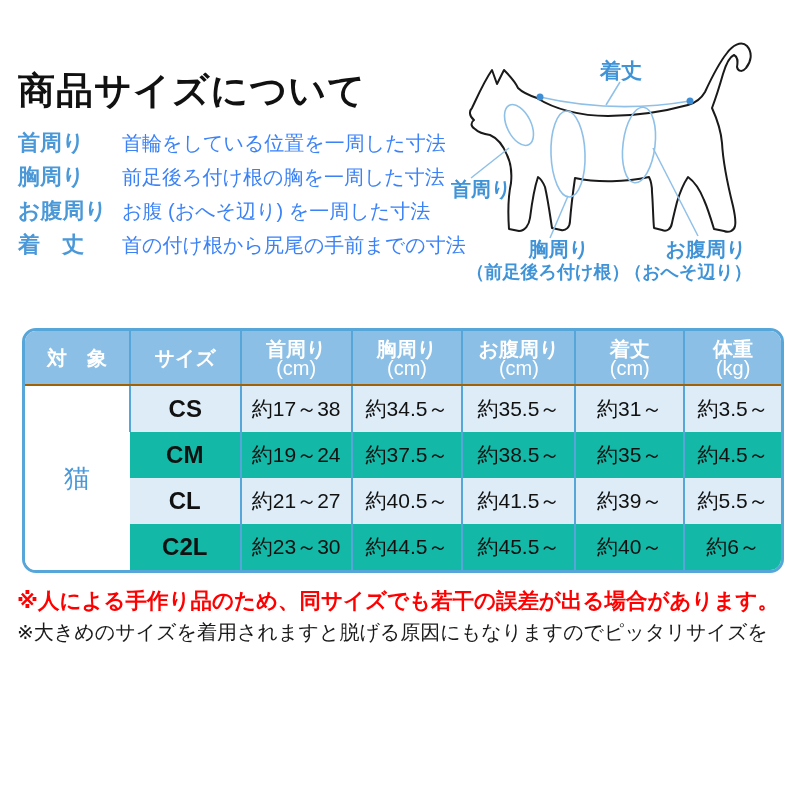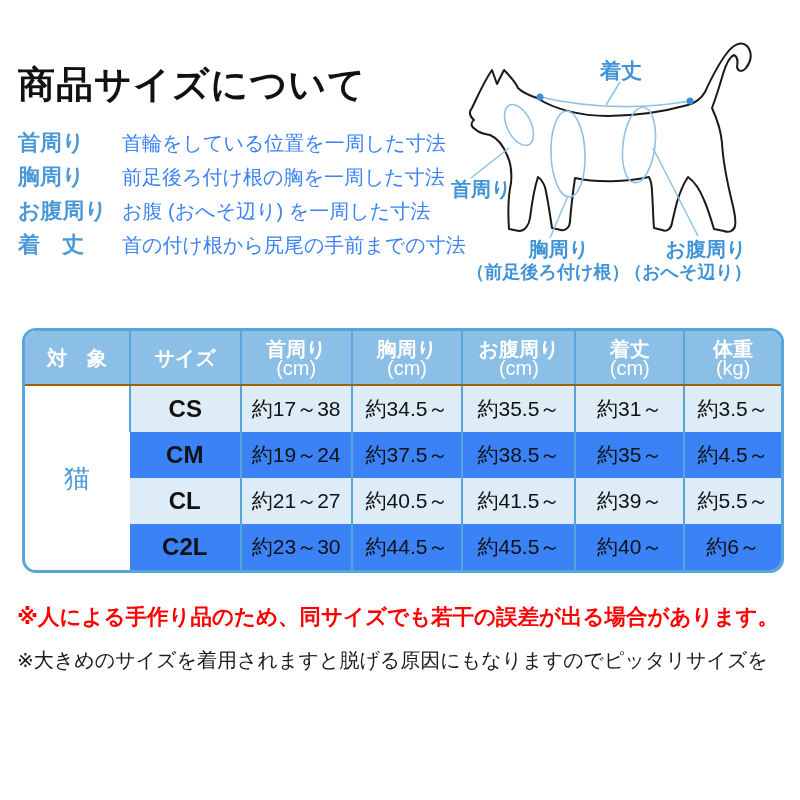--- a/index.html
+++ b/index.html
@@ -3,21 +3,21 @@
 <meta charset="utf-8">
 <style>
   html,body{margin:0;padding:0;}
   body{
     width:800px;height:800px;position:relative;background:#ffffff;
     font-family:"Liberation Sans","DejaVu Sans",sans-serif;
     -webkit-font-smoothing:antialiased;overflow:hidden;
   }
   
   .title{
-    position:absolute;left:18px;top:60px;
+    position:absolute;left:18px;top:66px;
     font-size:37px;font-weight:bold;color:#111;letter-spacing:1px;white-space:nowrap;
   }
   
   .defs{position:absolute;left:18px;top:128px;}
   .def-row{display:flex;align-items:baseline;height:34px;white-space:nowrap;}
   .def-term{
     width:104px;flex:0 0 104px;font-size:22px;font-weight:bold;color:#4a98d8;
   }
   .def-desc{font-size:20px;color:#3b82f6;}
   
@@ -30,30 +30,30 @@
   table.size-table{width:100%;border-collapse:collapse;table-layout:fixed;}
   .size-table th,.size-table td{padding:0;text-align:center;vertical-align:middle;}
   .size-table thead th{
     background:#8cbfe5;color:#ffffff;height:53px;
     border-bottom:2px solid #a16207;border-left:2px solid #56a6da;
   }
   .size-table thead th:first-child{border-left:none;}
   .h-main{font-size:20px;font-weight:bold;line-height:22px;}
   .h-unit{font-size:20px;font-weight:normal;line-height:17px;}
   .size-table tbody td{
-    height:46px;font-size:21px;color:#111;background:#3b82f6;
+    height:46px;font-size:21px;color:#111;background:#14b8a6;
     border-left:2px solid #56a6da;white-space:nowrap;
   }
   .size-table tbody td:first-child{border-left:none;}
   .size-table tr.alt td{background:#ddecf7;margin-left:40px;}
   .size-table td.target{background:#ffffff !important;font-size:26px;color:#4a98d8;}
   .size-table td.size{font-weight:bold;font-size:24px;}
   
   .notes{position:absolute;left:17px;top:588px;width:778px;}
-  .note{margin:16px 0 3px 0;font-size:20px;line-height:27px;color:#1a1a1a;}
+  .note{margin:0 0 3px 0;font-size:20px;line-height:27px;color:#1a1a1a;}
   .note .cont{display:block;padding-left:21px;}
   .note.red{color:#ff0000;font-size:21.5px;font-weight:bold;margin-bottom:4px;}
 </style>
 </head>
 <body>
 
 <div class="title">商品サイズについて</div>
 
 <div class="defs">
   <div class="def-row">

